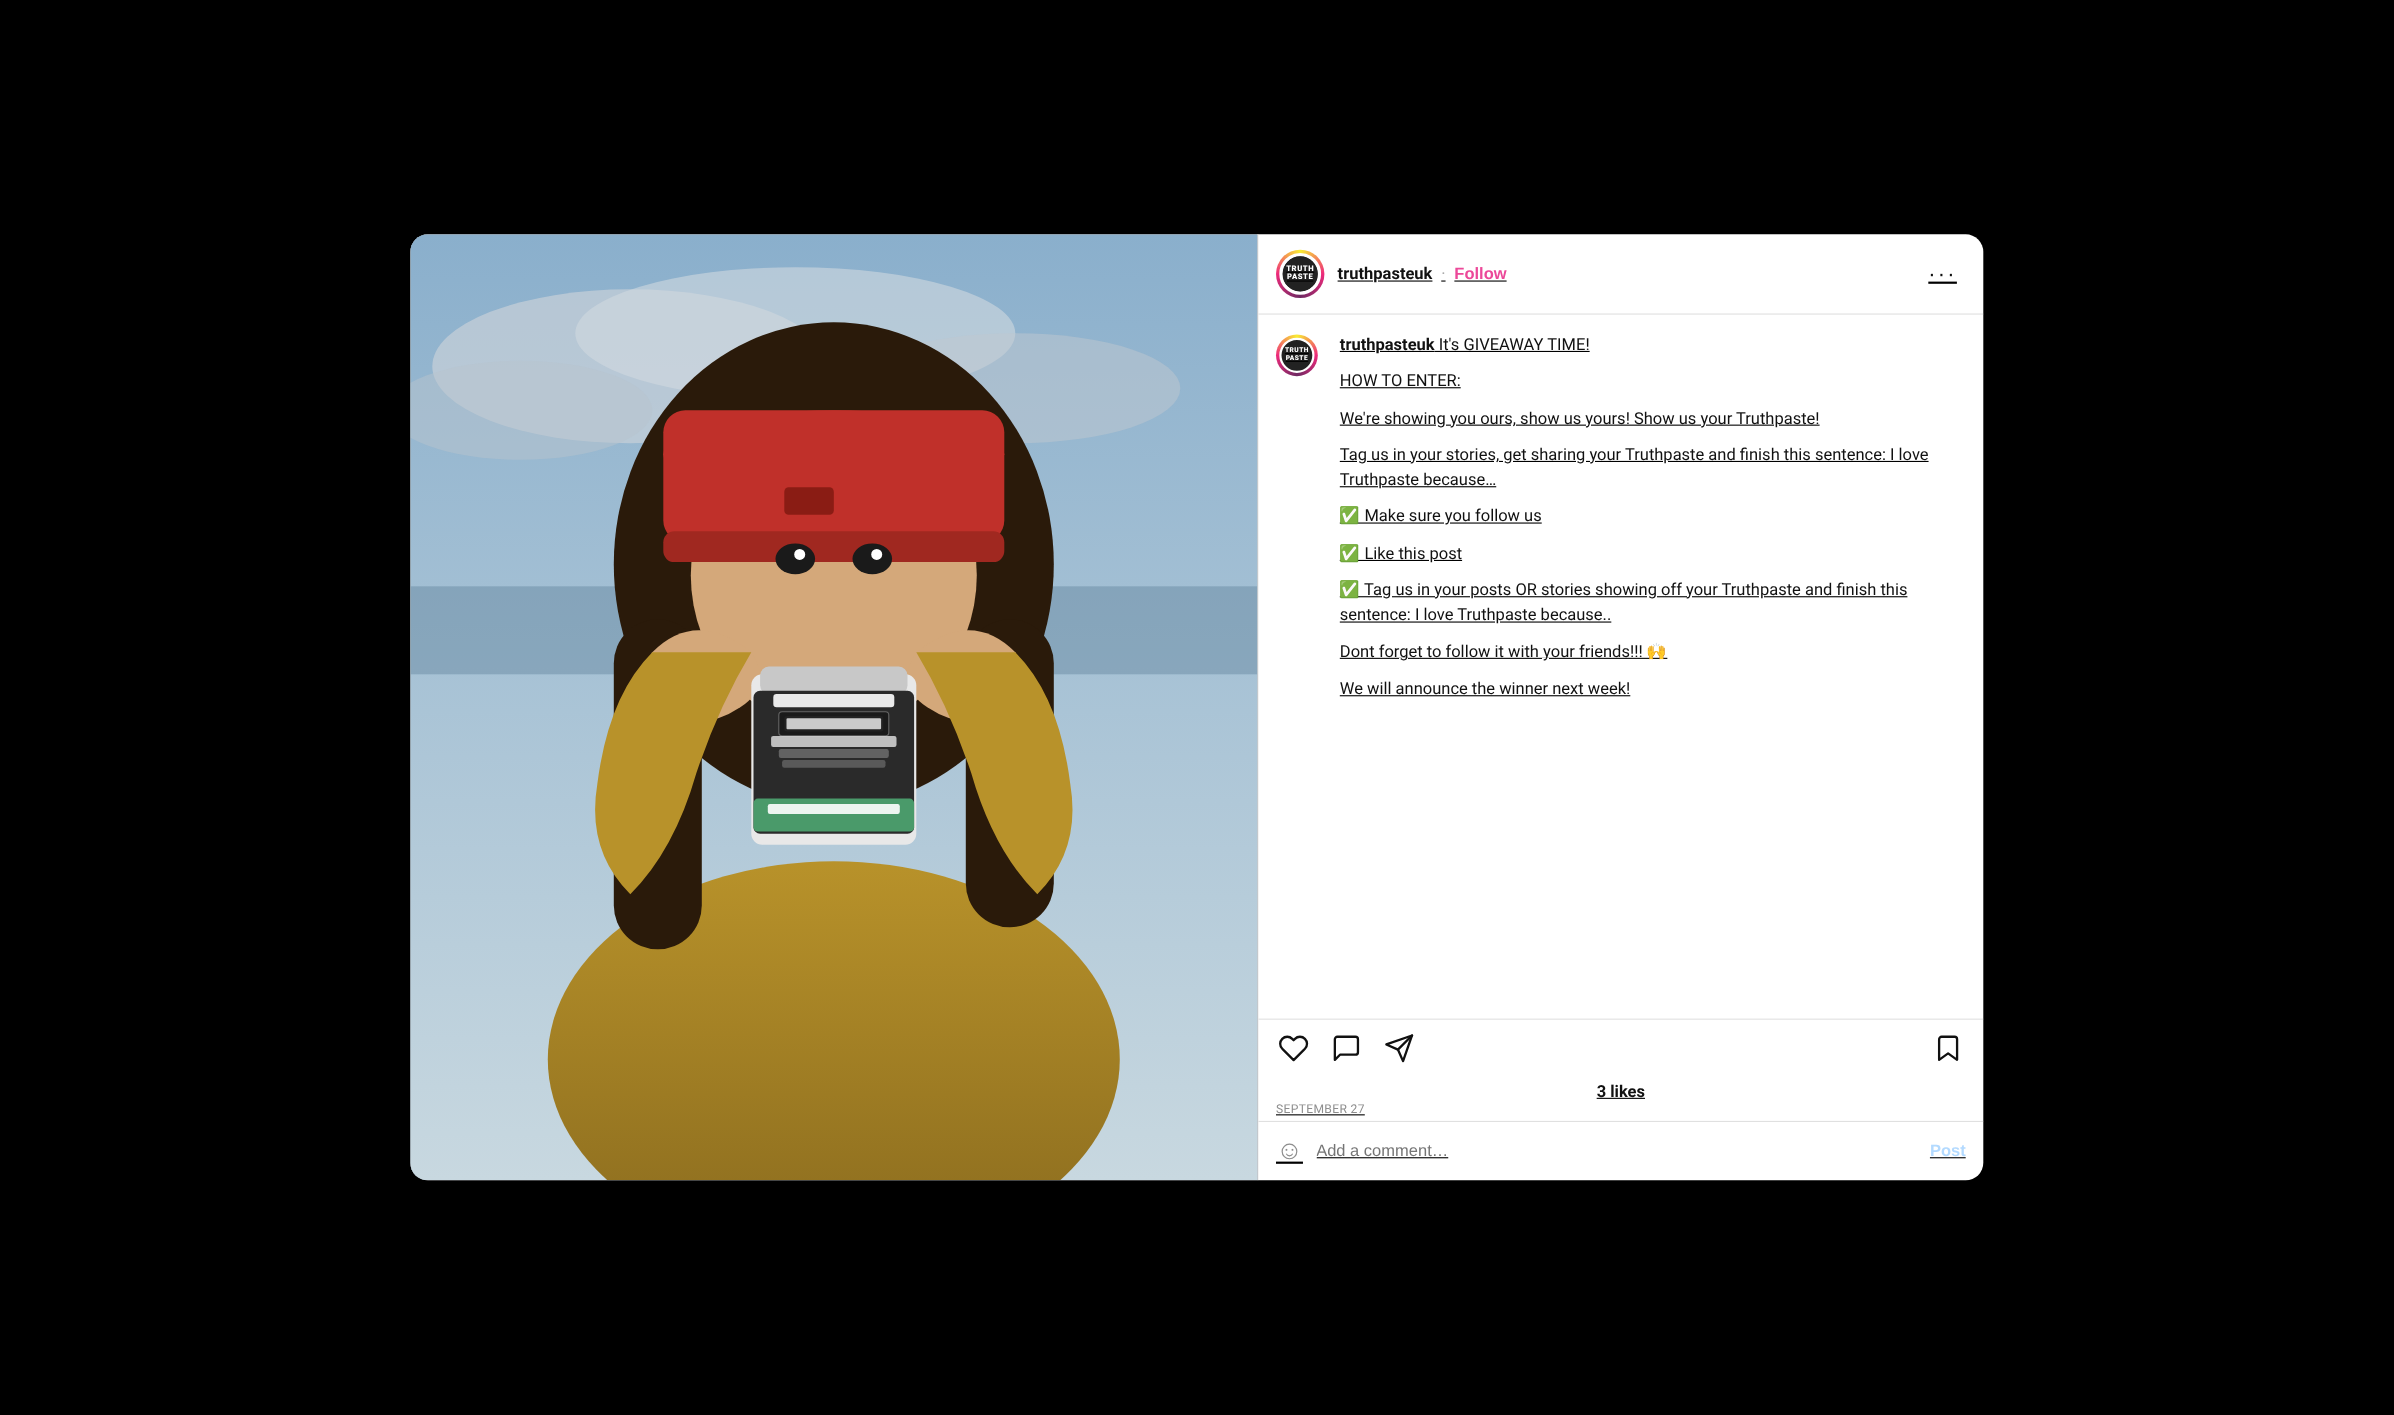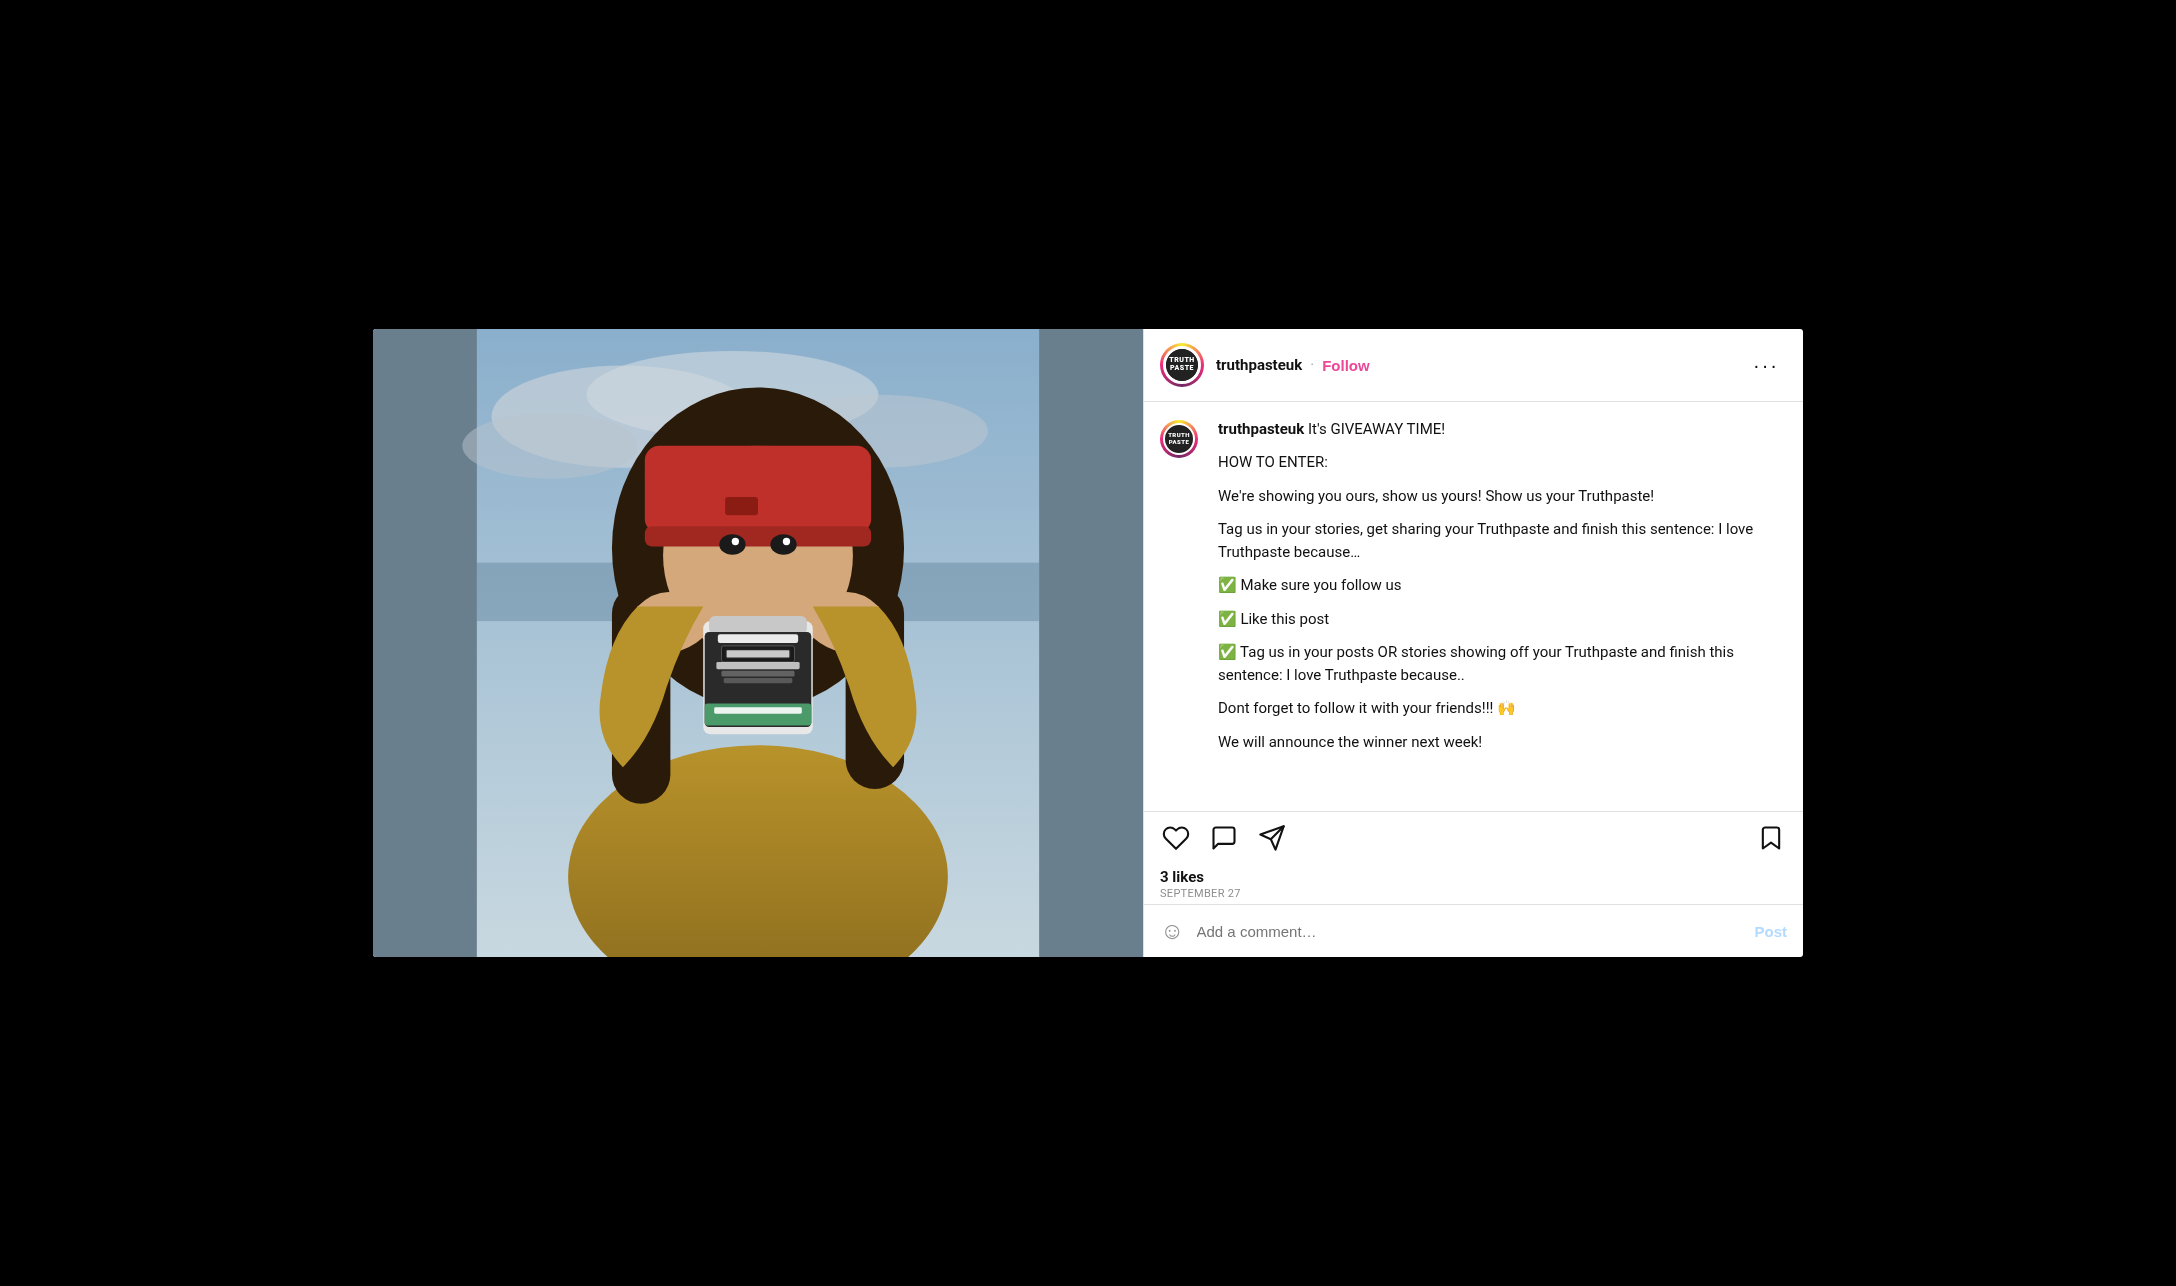--- a/index.html
+++ b/index.html
@@ -9,25 +9,26 @@
       display: flex;
       justify-content: center;
       align-items: center;
       width: 2176px;
       height: 1286px;
       overflow: hidden;
     }
     .post-container {
       display: flex;
       width: 1430px;
-      height: 628px;
+      height: 860px;
       background: #fff;
-      border-radius: 3px;
+      border-radius: 16px;
       overflow: hidden;
       box-shadow: 0 0 20px rgba(0,0,0,0.5);
+      text-decoration: underline;
     }
     
     .photo-side {
       width: 770px;
       flex-shrink: 0;
       background: #6a7f8e;
       position: relative;
       overflow: hidden;
     }
     .photo-canvas {
@@ -222,20 +223,21 @@
     }
     
     .likes-section {
       padding: 4px 16px 4px 16px;
       flex-shrink: 0;
     }
     .likes-count {
       font-size: 15px;
       font-weight: 700;
       color: #111;
+      text-align: center;
     }
     .post-date {
       font-size: 11px;
       color: #8e8e8e;
       text-transform: uppercase;
       letter-spacing: 0.3px;
       margin-top: 1px;
     }
     
     .comment-area {

